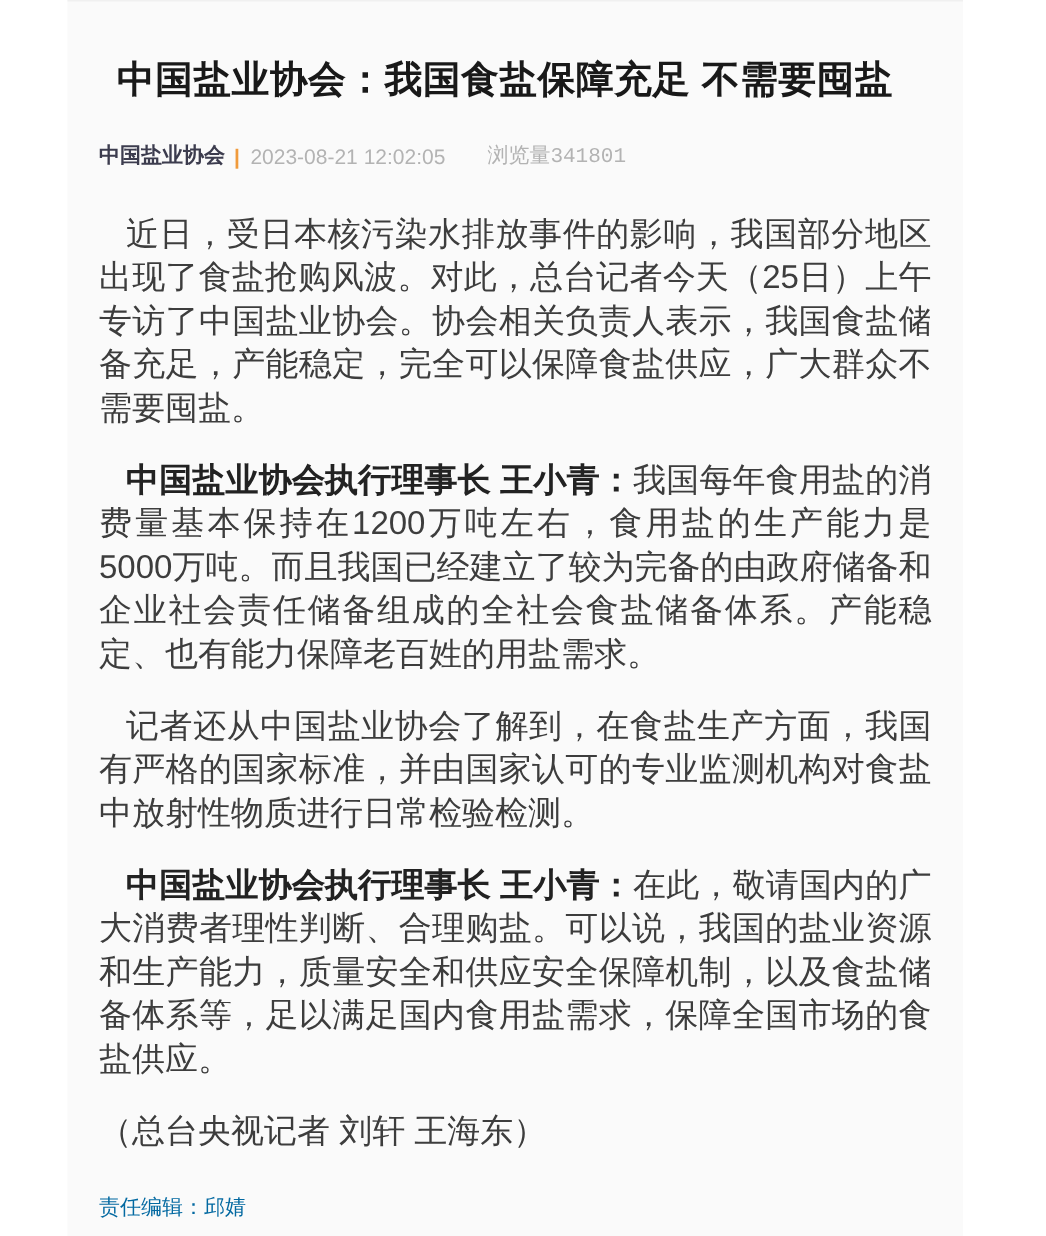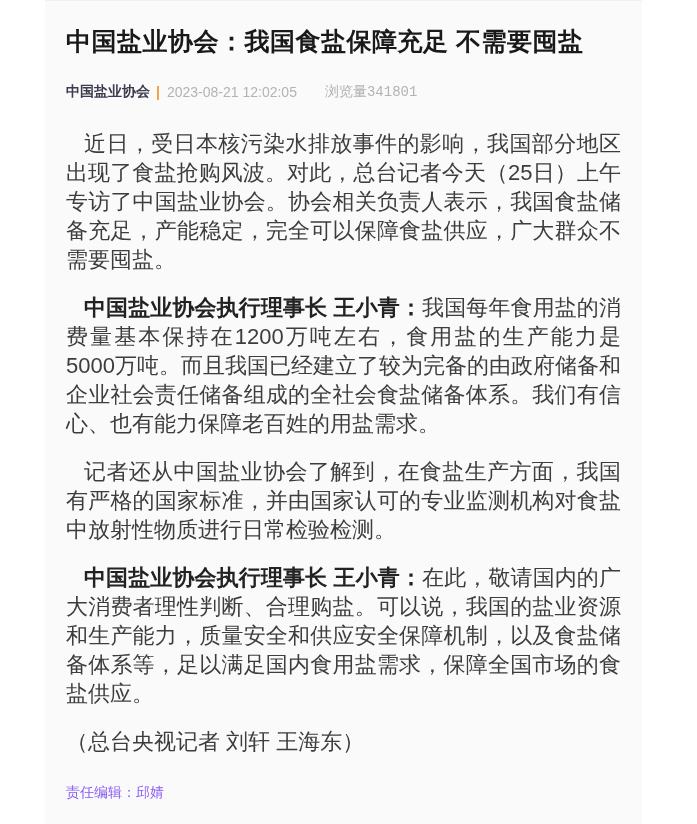--- a/index.html
+++ b/index.html
@@ -14,21 +14,21 @@
   .article-card {
     box-sizing: border-box;
     margin-left: 45px;
     width: 597px;
     min-height: 824px;
     background: #fafafa;
     border-top: 1px solid #f0f0f0;
     padding: 24px 21px 40px 21px;
   }
   .page-title {
-    margin: 0;
+    margin: 12px;
     font-size: 25px;
     line-height: 1.35;
     font-weight: bold;
     color: #191919;
     letter-spacing: 0.5px;
   }
   .meta-row {
     margin-top: 24px;
     display: flex;
     align-items: center;
@@ -59,21 +59,21 @@
     text-align: justify;
   }
   .para .lead {
     font-weight: bold;
     color: #222222;
     padding-left: 18px;
   }
   .editor-line {
     margin-top: 28px;
     font-size: 14px;
-    color: #8b5cf6;
+    color: #0369a1;
   }
   .footer-brand {
     margin-top: 40px;
     display: flex;
     align-items: center;
     cursor: pointer;
   }
   .brand-logo {
     width: 48px;
     height: 48px;
@@ -118,21 +118,21 @@
 
   <div class="meta-row">
     <span class="meta-source">中国盐业协会</span>
     <span class="meta-sep">|</span>
     <span class="meta-date">2023-08-21 12:02:05</span>
     <span class="meta-views">浏览量341801</span>
   </div>
 
   <div class="article-body">
     <p class="para"><span class="lead"></span><span>近日，受日本核污染水排放事件的影响，我国部分地区出现了食盐抢购风波。对此，总台记者今天（25日）上午专访了中国盐业协会。协会相关负责人表示，我国食盐储备充足，产能稳定，完全可以保障食盐供应，广大群众不需要囤盐。</span></p>
-    <p class="para"><span class="lead">中国盐业协会执行理事长 王小青：</span><span>我国每年食用盐的消费量基本保持在1200万吨左右，食用盐的生产能力是5000万吨。而且我国已经建立了较为完备的由政府储备和企业社会责任储备组成的全社会食盐储备体系。我们有信心、也有能力保障老百姓的用盐需求。</span></p>
+    <p class="para"><span class="lead">中国盐业协会执行理事长 王小青：</span><span>我国每年食用盐的消费量基本保持在1200万吨左右，食用盐的生产能力是5000万吨。而且我国已经建立了较为完备的由政府储备和企业社会责任储备组成的全社会食盐储备体系。产能稳定、也有能力保障老百姓的用盐需求。</span></p>
     <p class="para"><span class="lead"></span><span>记者还从中国盐业协会了解到，在食盐生产方面，我国有严格的国家标准，并由国家认可的专业监测机构对食盐中放射性物质进行日常检验检测。</span></p>
     <p class="para"><span class="lead">中国盐业协会执行理事长 王小青：</span><span>在此，敬请国内的广大消费者理性判断、合理购盐。可以说，我国的盐业资源和生产能力，质量安全和供应安全保障机制，以及食盐储备体系等，足以满足国内食用盐需求，保障全国市场的食盐供应。</span></p>
     <p class="para"><span>（总台央视记者 刘轩 王海东）</span></p>
   </div>
 
   <div class="editor-line">责任编辑：邱婧</div>
 
   <div class="footer-brand">
     <div class="brand-logo">
       <span>央视</span>

